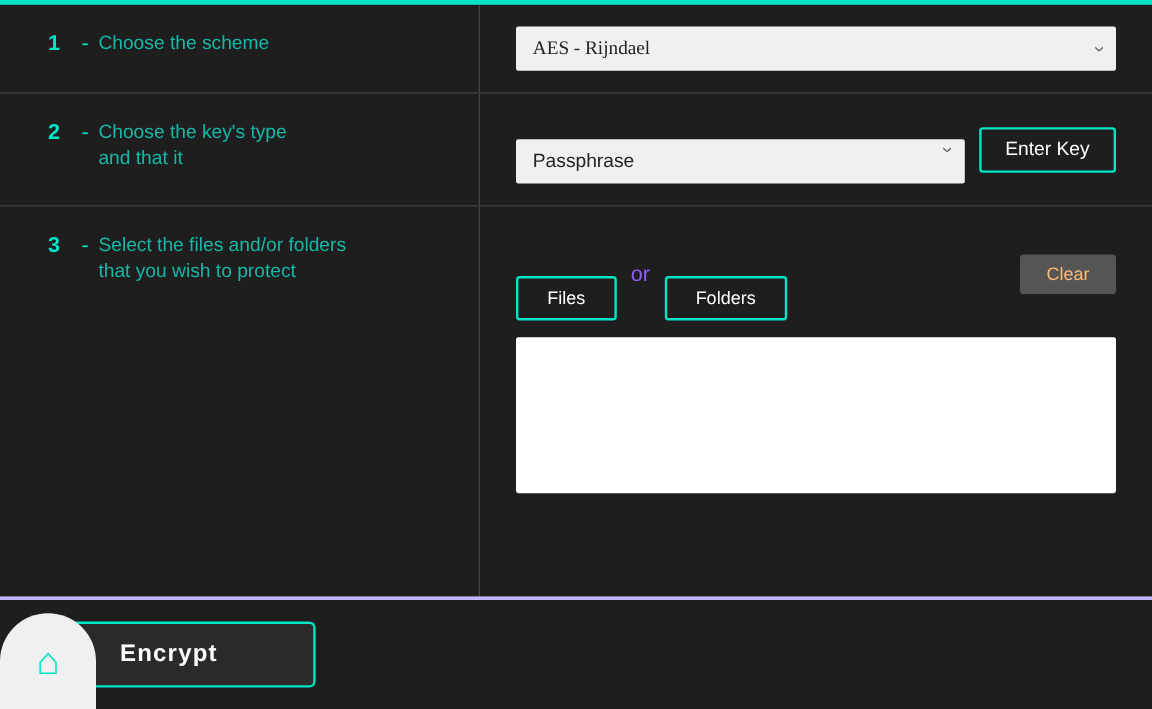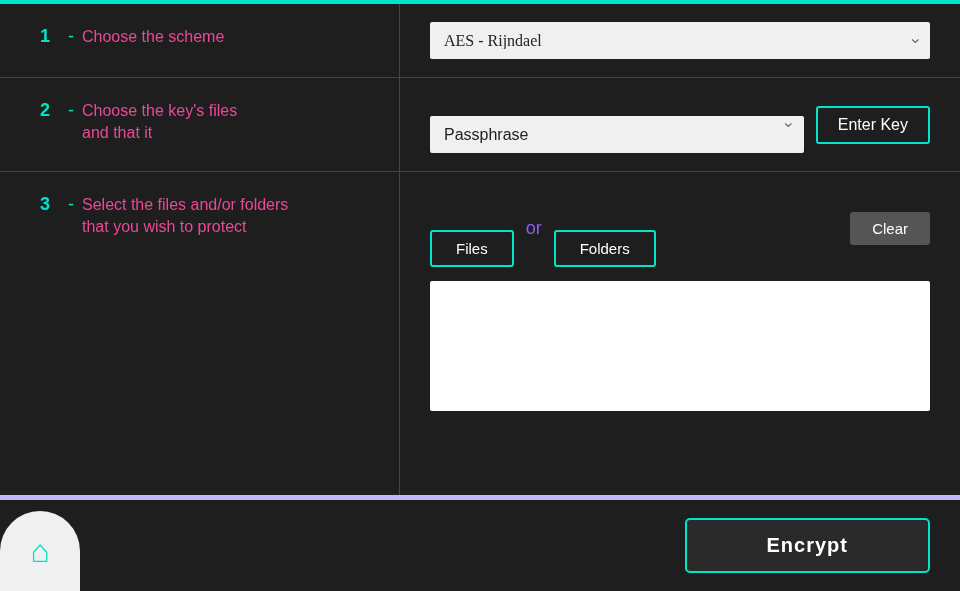--- a/index.html
+++ b/index.html
@@ -36,21 +36,21 @@
     }
 
     .step-dash {
       color: #00e5c8;
       font-size: 18px;
       margin: 0 8px;
     }
 
     .step-label {
       font-size: 16px;
-      color: #ec4899;
+      color: #14b8a6;
       line-height: 1.4;
     }
 
     
     .scheme-select {
       width: 100%;
       background-color: #f0f0f0;
       color: #222;
       border: none;
       padding: 10px 14px;
@@ -149,44 +149,44 @@
       margin-top: 40px;
     }
 
     .or-label {
       font-size: 18px;
       color: #8b5cf6;
     }
 
     .clear-btn {
       background-color: #555;
-      color: #ffffff;
+      color: #fdba74;
       border: none;
       padding: 8px 22px;
       font-size: 15px;
       cursor: pointer;
       border-radius: 3px;
       margin-left: auto;
     }
 
     .files-drop-area {
       width: 100%;
       flex: 1;
       background-color: #ffffff;
       border-radius: 2px;
       max-height: 120px;
     }
 
     
     .bottom-area {
       display: flex;
-      justify-content: flex-end;
-      align-items: center;
-      padding: 18px 30px;
-      border-top: 5px solid #c4b5fd;
+      justify-content: flex-start;
+      align-items: center;
+      padding: 18px 18px;
+      border-top: 3px solid #c4b5fd;
     }
 
     .encrypt-btn {
       background-color: #2a2a2a;
       color: #ffffff;
       border: 2px solid #00e5c8;
       padding: 14px 80px;
       font-size: 20px;
       font-weight: bold;
       cursor: pointer;
@@ -272,21 +272,21 @@
           </select>
         </div>
       </div>
     </div>
 
     <div class="section-row">
       <div class="section-left">
         <span class="step-number">2</span>
         <span class="step-dash"> - </span>
         <span class="step-label">
-          <span>Choose the key's files</span><br>
+          <span>Choose the key's type</span><br>
           <span>and that it</span>
         </span>
       </div>
       <div class="section-right">
         <div class="key-type-row">
           <div class="key-select-wrapper">
             <select class="key-select">
               <option>Passphrase</option>
             </select>
           </div>

